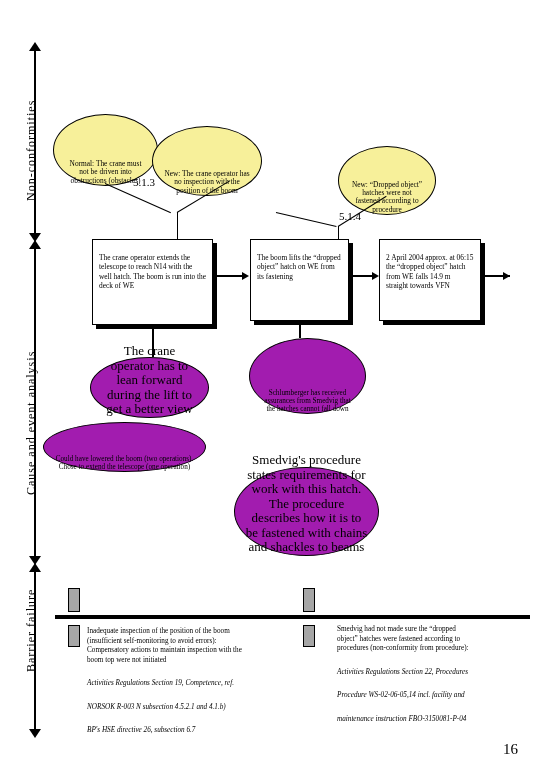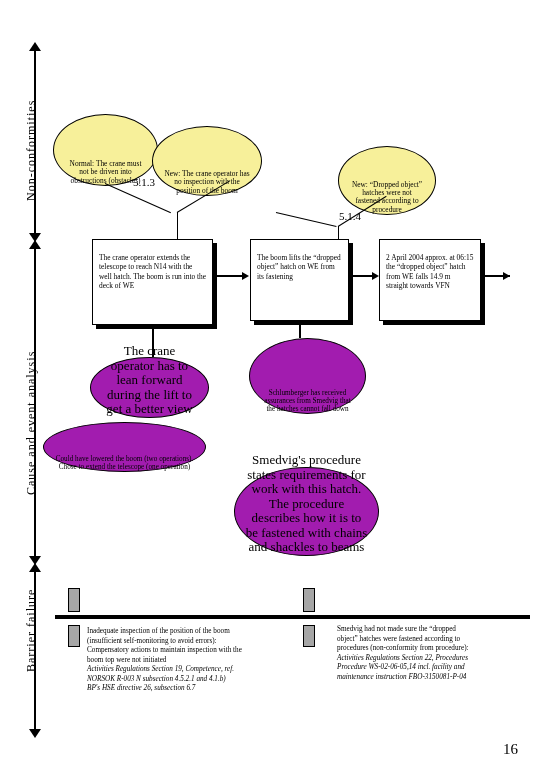--- a/index.html
+++ b/index.html
@@ -89,21 +89,21 @@
   .gblock{
     position:absolute;background:#a6a6a6;border:1px solid #000;box-sizing:border-box;
   }
   .btext{
     position:absolute;
     font-family:"Liberation Serif", serif;
     font-size:7.2px;
     line-height:1.33;
     color:#000;
   }
-  .btext .ital{font-style:italic;}
+  .btext .ital{font-style:italic;margin-top:14px;}
   .pageno{
     position:absolute;right:22px;bottom:22px;
     font-family:Liberation Serif, serif;font-size:15px;color:#000;
   }
 </style>
 </head>
 <body>
 
 <div class="stage">
 

